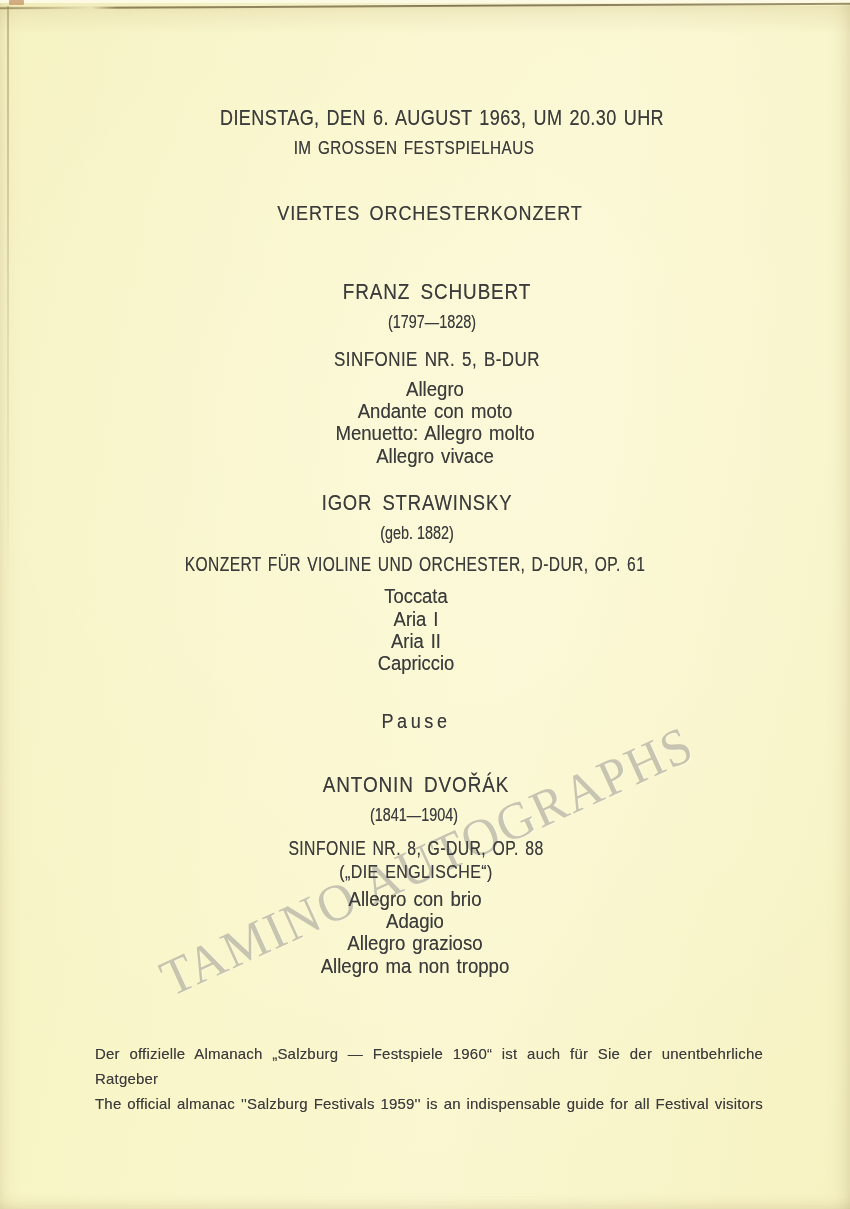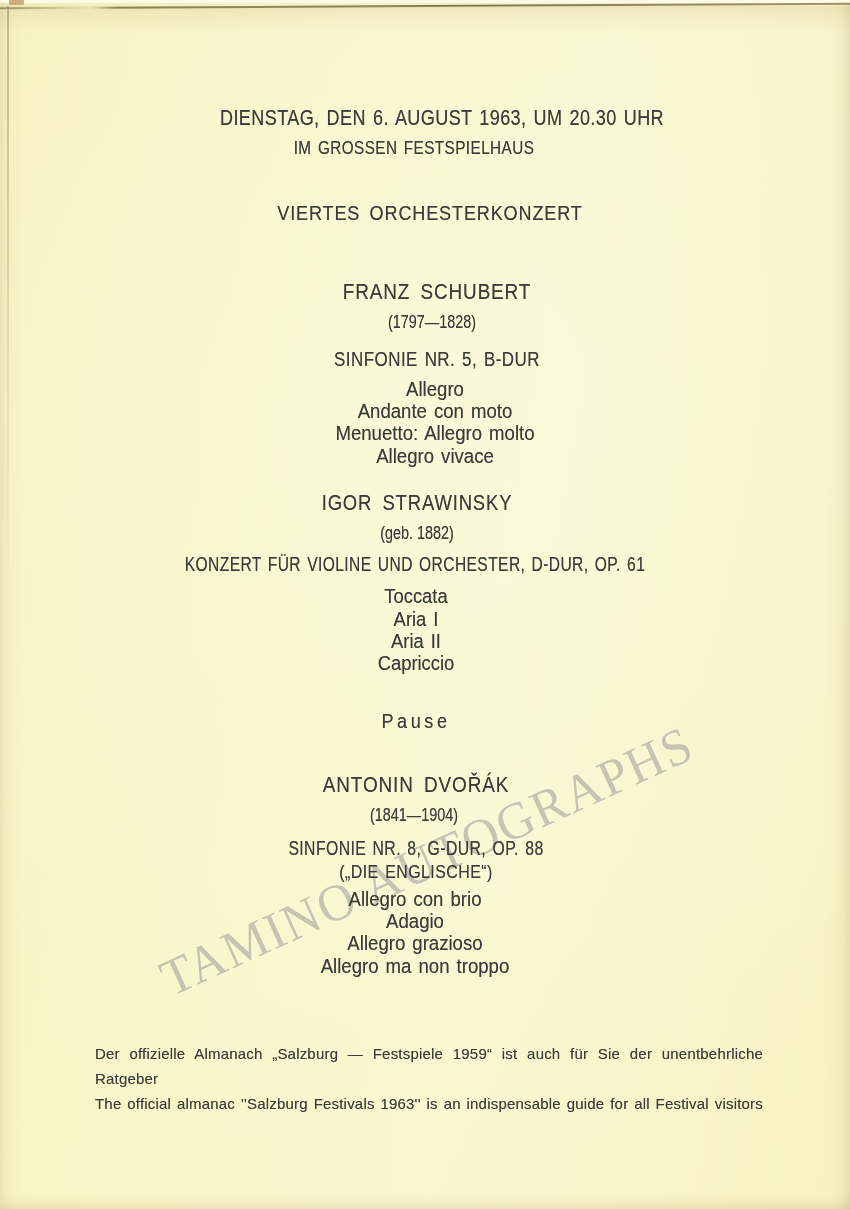--- a/index.html
+++ b/index.html
@@ -138,17 +138,17 @@
   <div class="ln caps" style="top:773px; font-size:22px; letter-spacing:1px; word-spacing:5px; transform:translateX(-9px) scaleX(0.86);">ANTONIN DVOŘÁK</div>
   <div class="ln" style="top:806px; font-size:18px; transform:translateX(-11px) scaleX(0.8);">(1841—1904)</div>
   <div class="ln caps" style="top:838px; font-size:20px; letter-spacing:0.5px; word-spacing:2px; transform:translateX(-9px) scaleX(0.79);">SINFONIE NR. 8, G-DUR, OP. 88</div>
   <div class="ln caps" style="top:862px; font-size:19px; letter-spacing:0.5px; word-spacing:2px; transform:translateX(-9px) scaleX(0.84);">(„DIE ENGLISCHE“)</div>
   <div class="ln" style="top:889px; font-size:20px; word-spacing:2px; transform:translateX(-10px) scaleX(0.93);">Allegro con brio</div>
   <div class="ln" style="top:911px; font-size:20px; word-spacing:2px; transform:translateX(-10px) scaleX(0.93);">Adagio</div>
   <div class="ln" style="top:933px; font-size:20px; word-spacing:2px; transform:translateX(-10px) scaleX(0.93);">Allegro grazioso</div>
   <div class="ln" style="top:956px; font-size:20px; word-spacing:2px; transform:translateX(-10px) scaleX(0.93);">Allegro ma non troppo</div>
 
   <div class="footer">
-    <div class="fl">Der offizielle Almanach „Salzburg — Festspiele 1959“ ist auch für Sie der unentbehrliche Ratgeber</div>
-    <div class="fl">The official almanac ''Salzburg Festivals 1963'' is an indispensable guide for all Festival visitors</div>
+    <div class="fl">Der offizielle Almanach „Salzburg — Festspiele 1960“ ist auch für Sie der unentbehrliche Ratgeber</div>
+    <div class="fl">The official almanac ''Salzburg Festivals 1959'' is an indispensable guide for all Festival visitors</div>
   </div>
 
 </div>
 
 </body></html>

